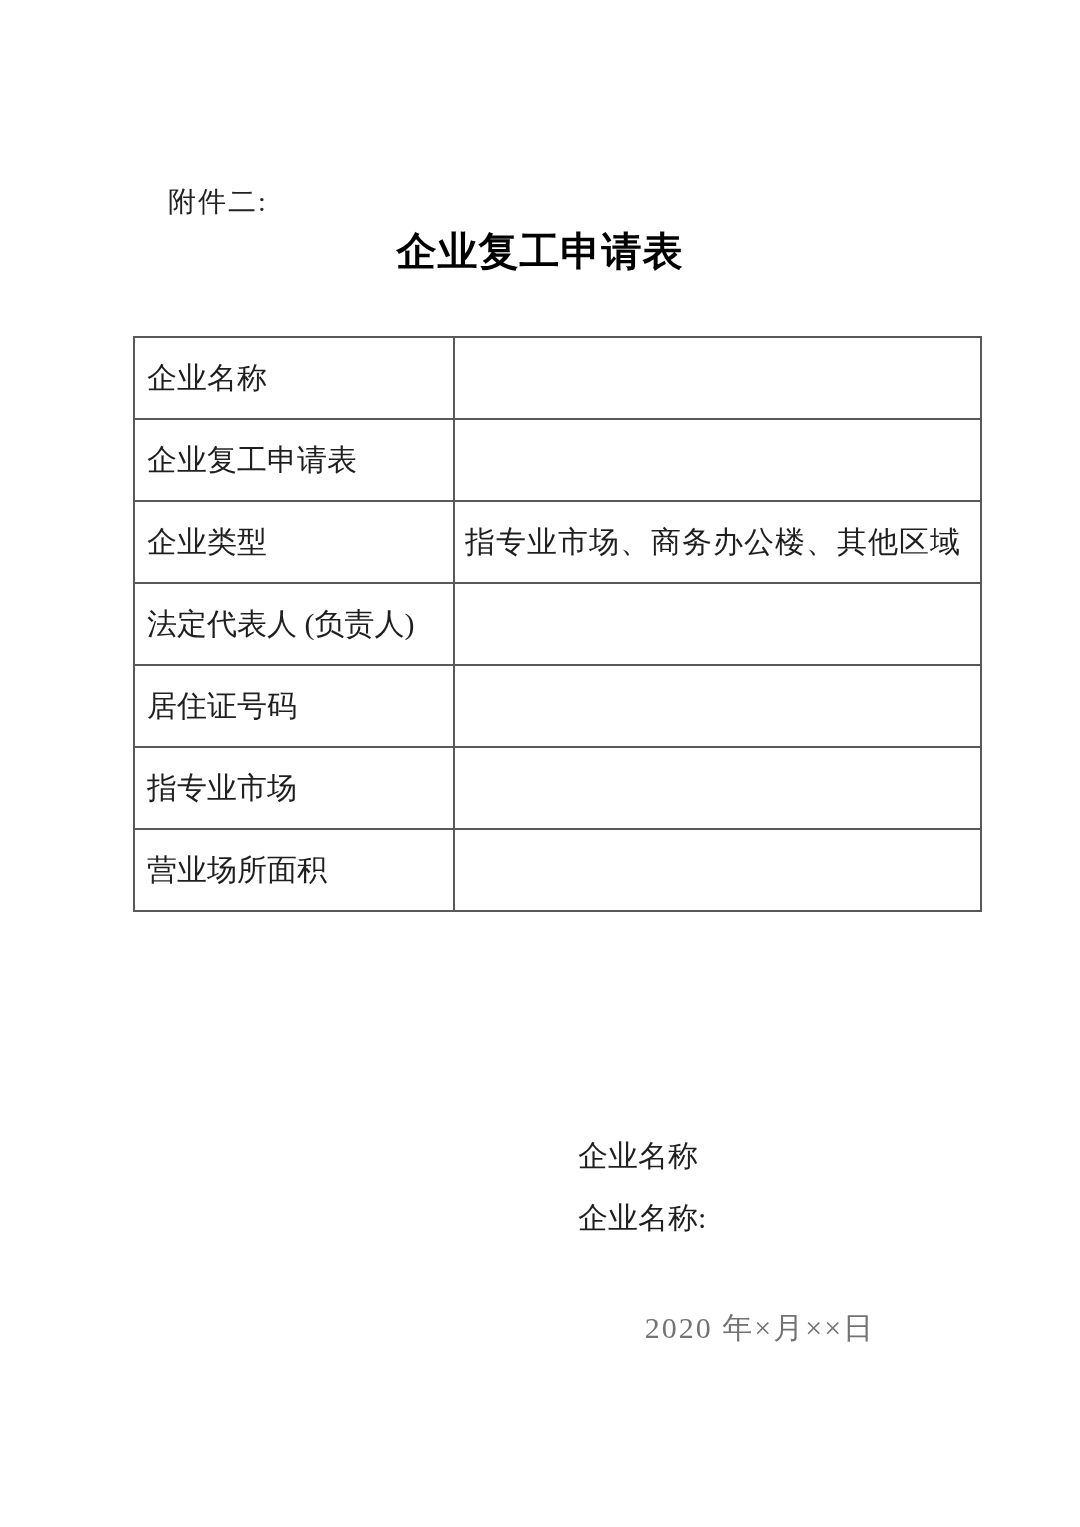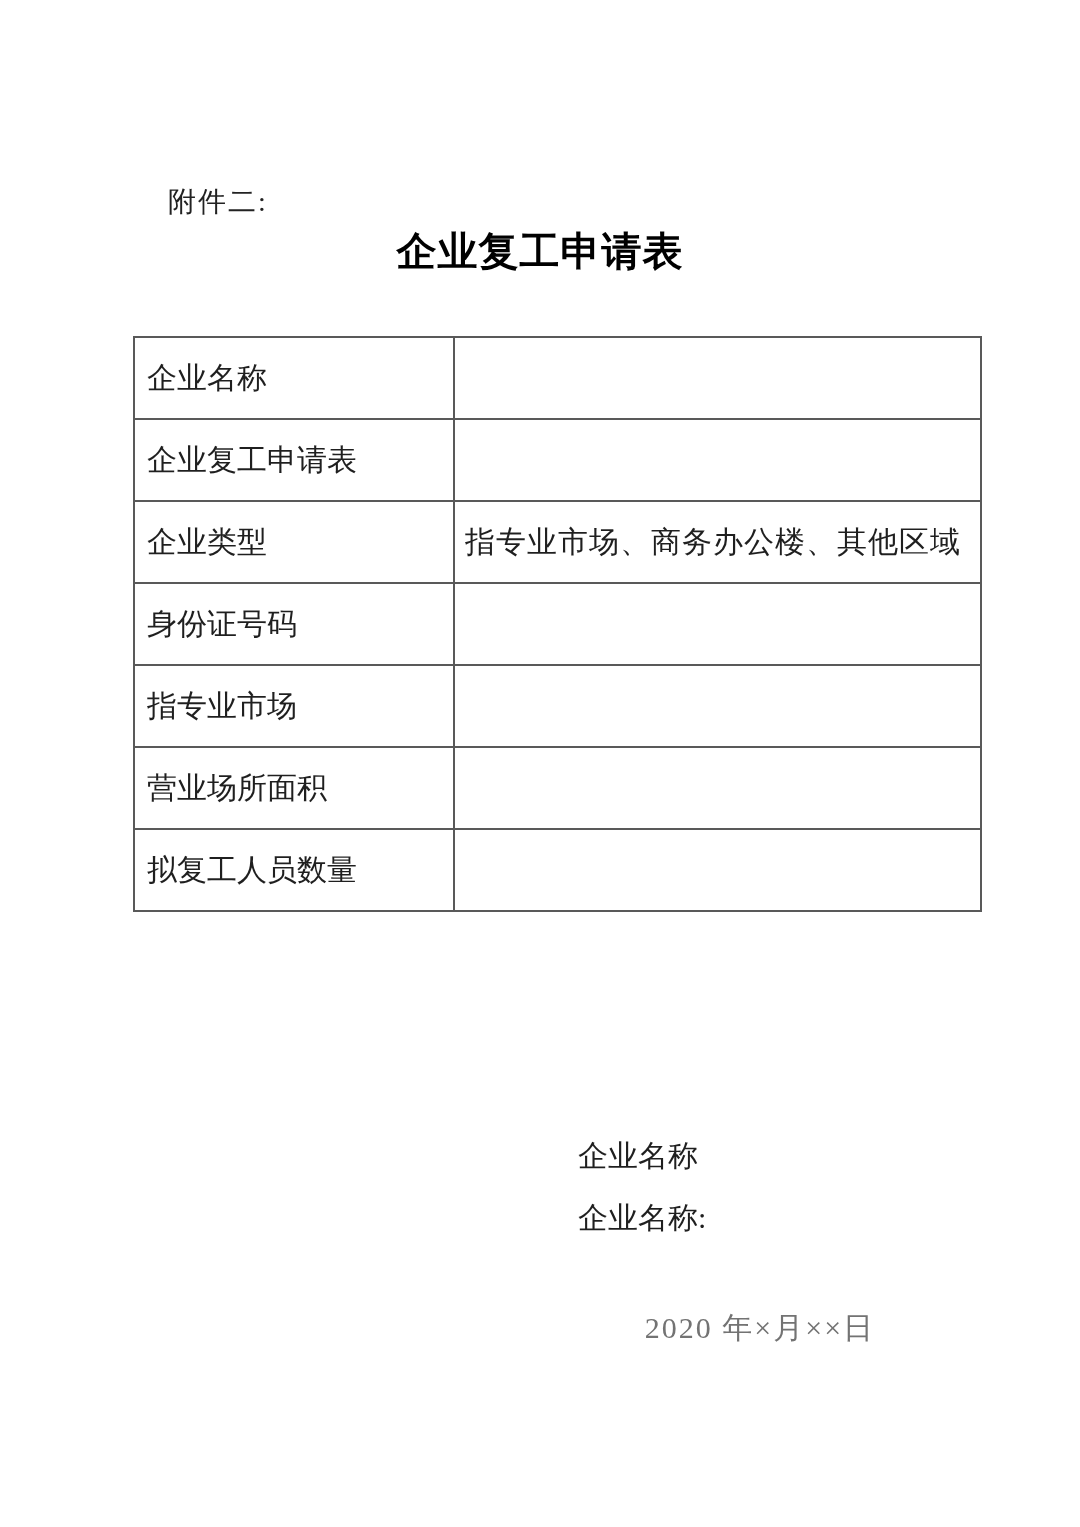--- a/index.html
+++ b/index.html
@@ -103,33 +103,33 @@
       </tr>
       <tr>
         <td class="cell-label">企业复工申请表</td>
         <td class="cell-value"></td>
       </tr>
       <tr>
         <td class="cell-label">企业类型</td>
         <td class="cell-value">指专业市场、商务办公楼、其他区域</td>
       </tr>
       <tr>
-        <td class="cell-label">身份证号码</td>
+        <td class="cell-label">法定代表人 (负责人)</td>
+        <td class="cell-value"></td>
+      </tr>
+      <tr>
+        <td class="cell-label">居住证号码</td>
         <td class="cell-value"></td>
       </tr>
       <tr>
         <td class="cell-label">指专业市场</td>
         <td class="cell-value"></td>
       </tr>
       <tr>
         <td class="cell-label">营业场所面积</td>
-        <td class="cell-value"></td>
-      </tr>
-      <tr>
-        <td class="cell-label">拟复工人员数量</td>
         <td class="cell-value"></td>
       </tr>
     </tbody>
   </table>
 
   <div class="signature-block">
     <div class="sig-line">企业名称</div>
     <div class="sig-line">企业名称:</div>
   </div>
 

